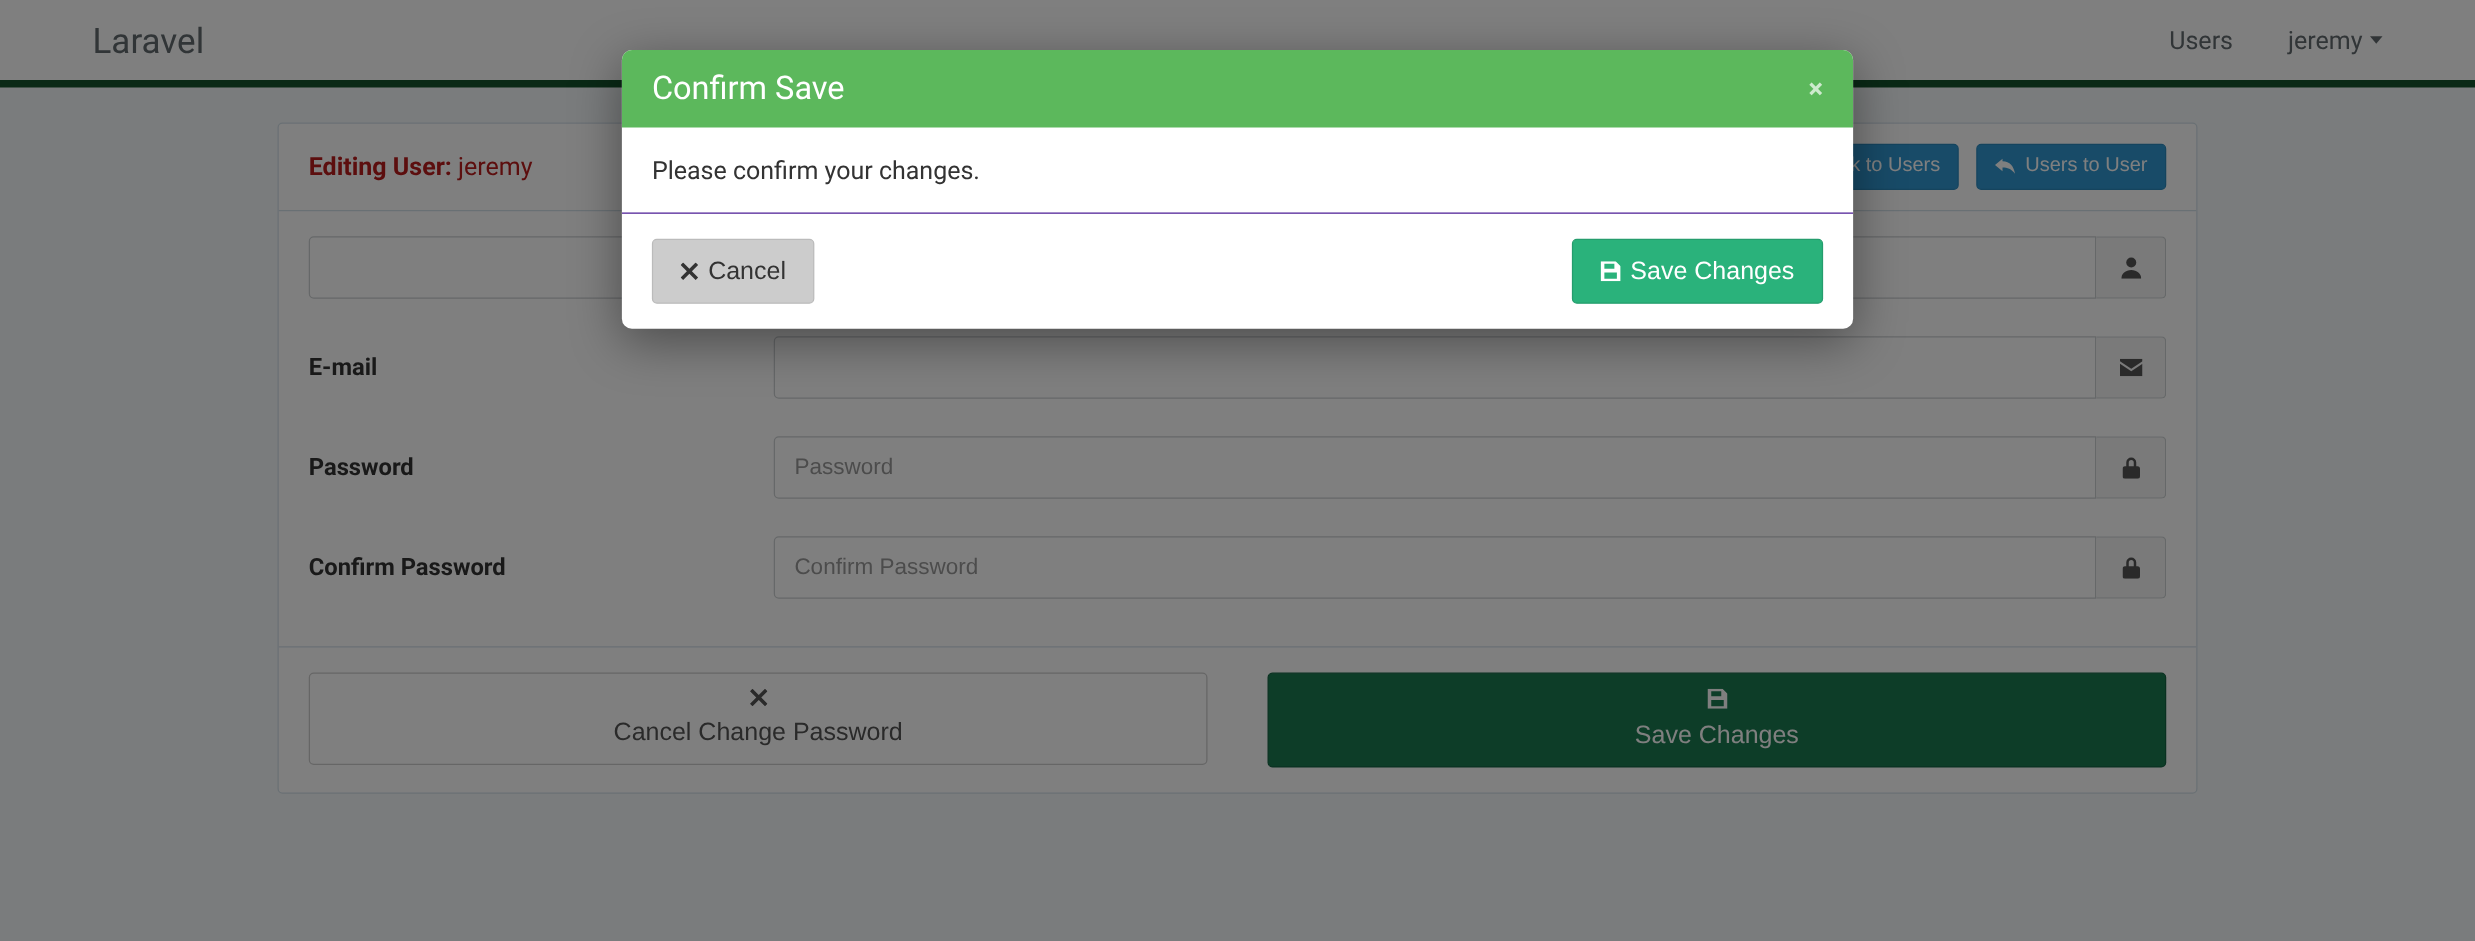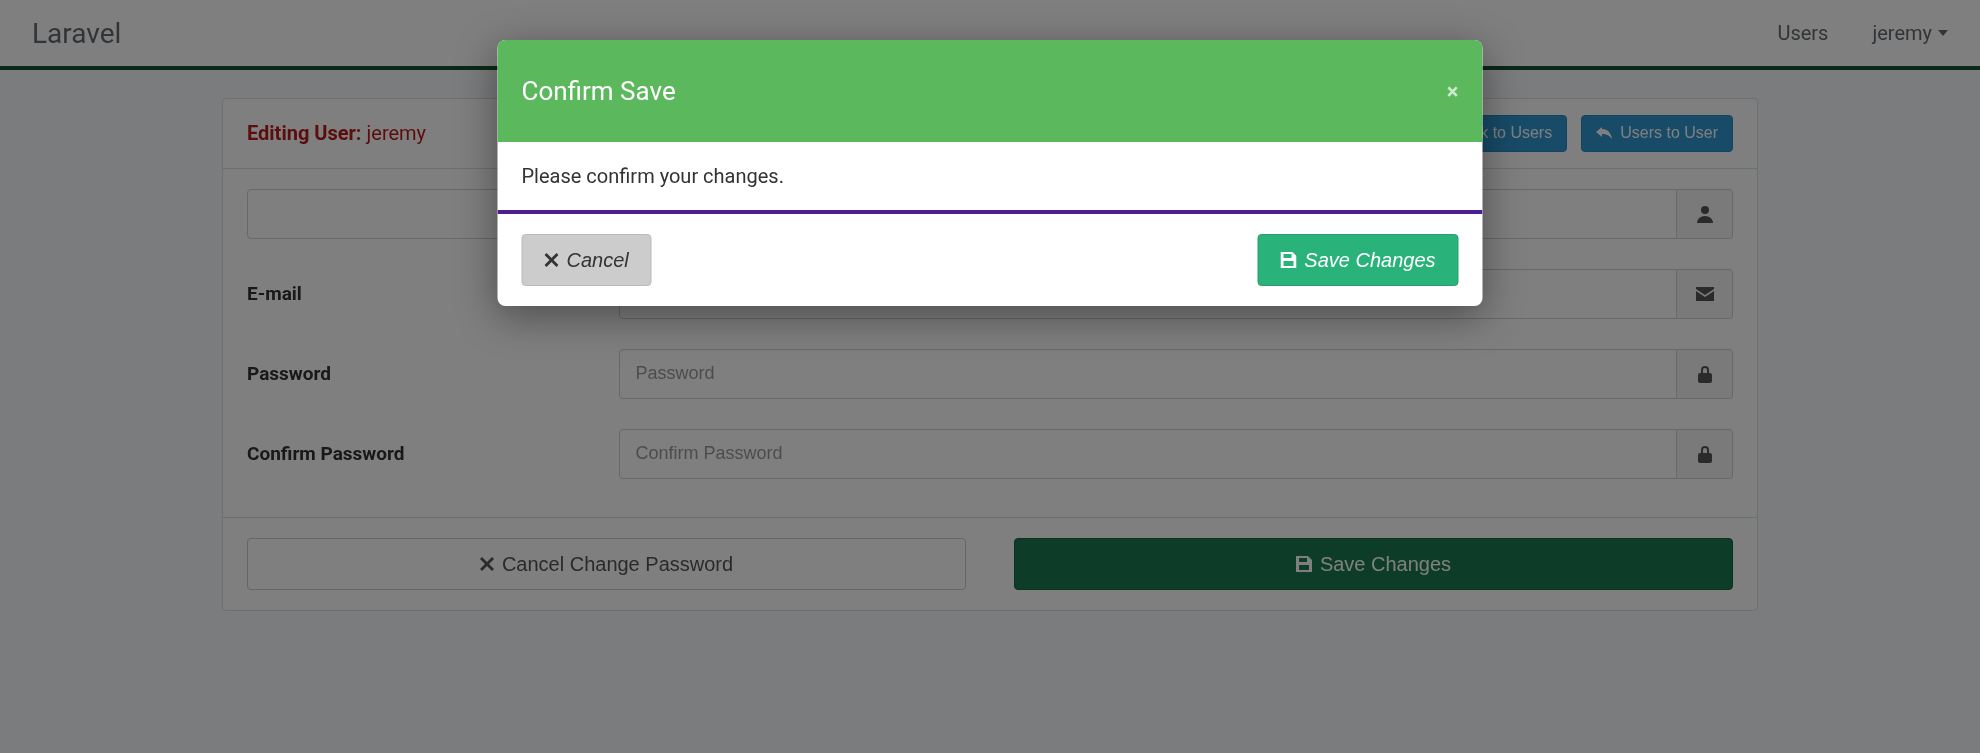--- a/index.html
+++ b/index.html
@@ -10,25 +10,25 @@
   font-size: 16px;
   width: 1980px;
   height: 753px;
   overflow: hidden;
   position: relative;
 }
 
 
 .navbar {
   background: #fff;
-  border-bottom: 4px solid #14532d;
+  border-bottom: 6px solid #14532d;
   height: 70px;
   display: flex;
   align-items: center;
-  padding: 0 32px;
+  padding: 0 74px;
   justify-content: space-between;
 }
 .navbar-brand {
   font-size: 28px;
   color: #636b6f;
   font-weight: 400;
 }
 .navbar-right {
   display: flex;
   align-items: center;
@@ -137,21 +137,21 @@
   border-radius: 0 4px 4px 0;
   color: #555;
 }
 
 .panel-footer {
   border-top: 1px solid #d3e0e9;
   padding: 20px 24px;
   display: flex;
   gap: 48px;
 }
-.panel-footer .btn { padding: 12px 20px; font-size: 20px; }
+.panel-footer .btn { padding: 12px 20px; font-size: 20px; flex-direction: column; }
 .panel-footer .half { flex: 1; }
 
 
 .overlay {
   position: absolute;
   inset: 0;
   background: rgba(0,0,0,0.5);
 }
 .modal {
   position: absolute;
@@ -160,45 +160,45 @@
   transform: translateX(-50%);
   width: 985px;
   background: #fff;
   border-radius: 8px;
   box-shadow: 0 10px 40px rgba(0,0,0,0.4);
   overflow: hidden;
 }
 .modal-header {
   background: #5cb85c;
   color: #fff;
-  padding: 36px 24px;
+  padding: 16px 24px;
   display: flex;
   justify-content: space-between;
   align-items: center;
 }
 .modal-title { font-size: 26px; font-weight: 400; }
 .modal-close {
   font-size: 22px;
   color: rgba(255,255,255,0.7);
   cursor: pointer;
   font-weight: 700;
 }
 .modal-body {
   padding: 22px 24px;
   font-size: 20px;
   color: #333;
-  border-bottom: 4px solid #4c1d95;
+  border-bottom: 1px solid #4c1d95;
 }
 .modal-footer {
   padding: 20px 24px;
   display: flex;
   justify-content: space-between;
   align-items: center;
 }
-.modal-footer .btn { padding: 12px 22px; font-size: 20px; font-style: italic; }
+.modal-footer .btn { padding: 12px 22px; font-size: 20px; }
 
 
 .icon { display: inline-block; }
 svg { display: block; }
 </style>
 </head>
 <body>
 
 <div class="navbar">
   <div class="navbar-brand">Laravel</div>

